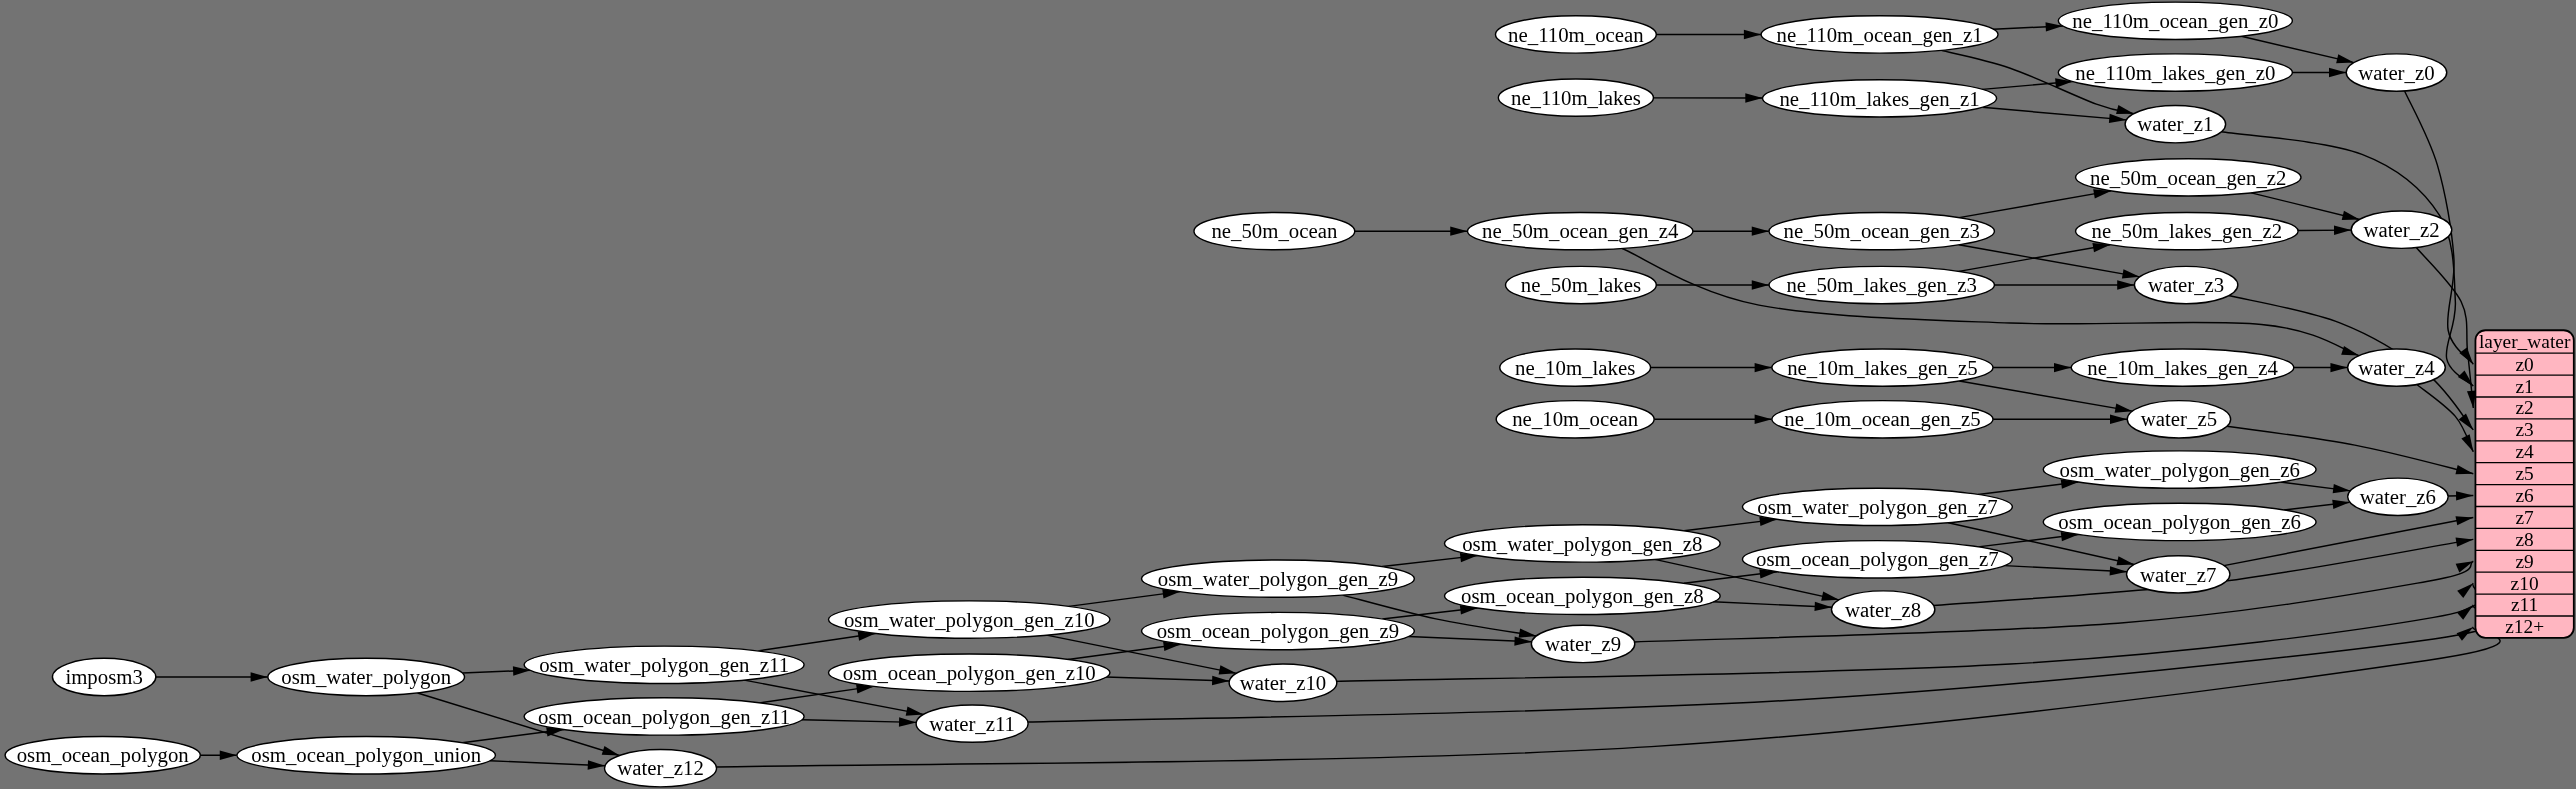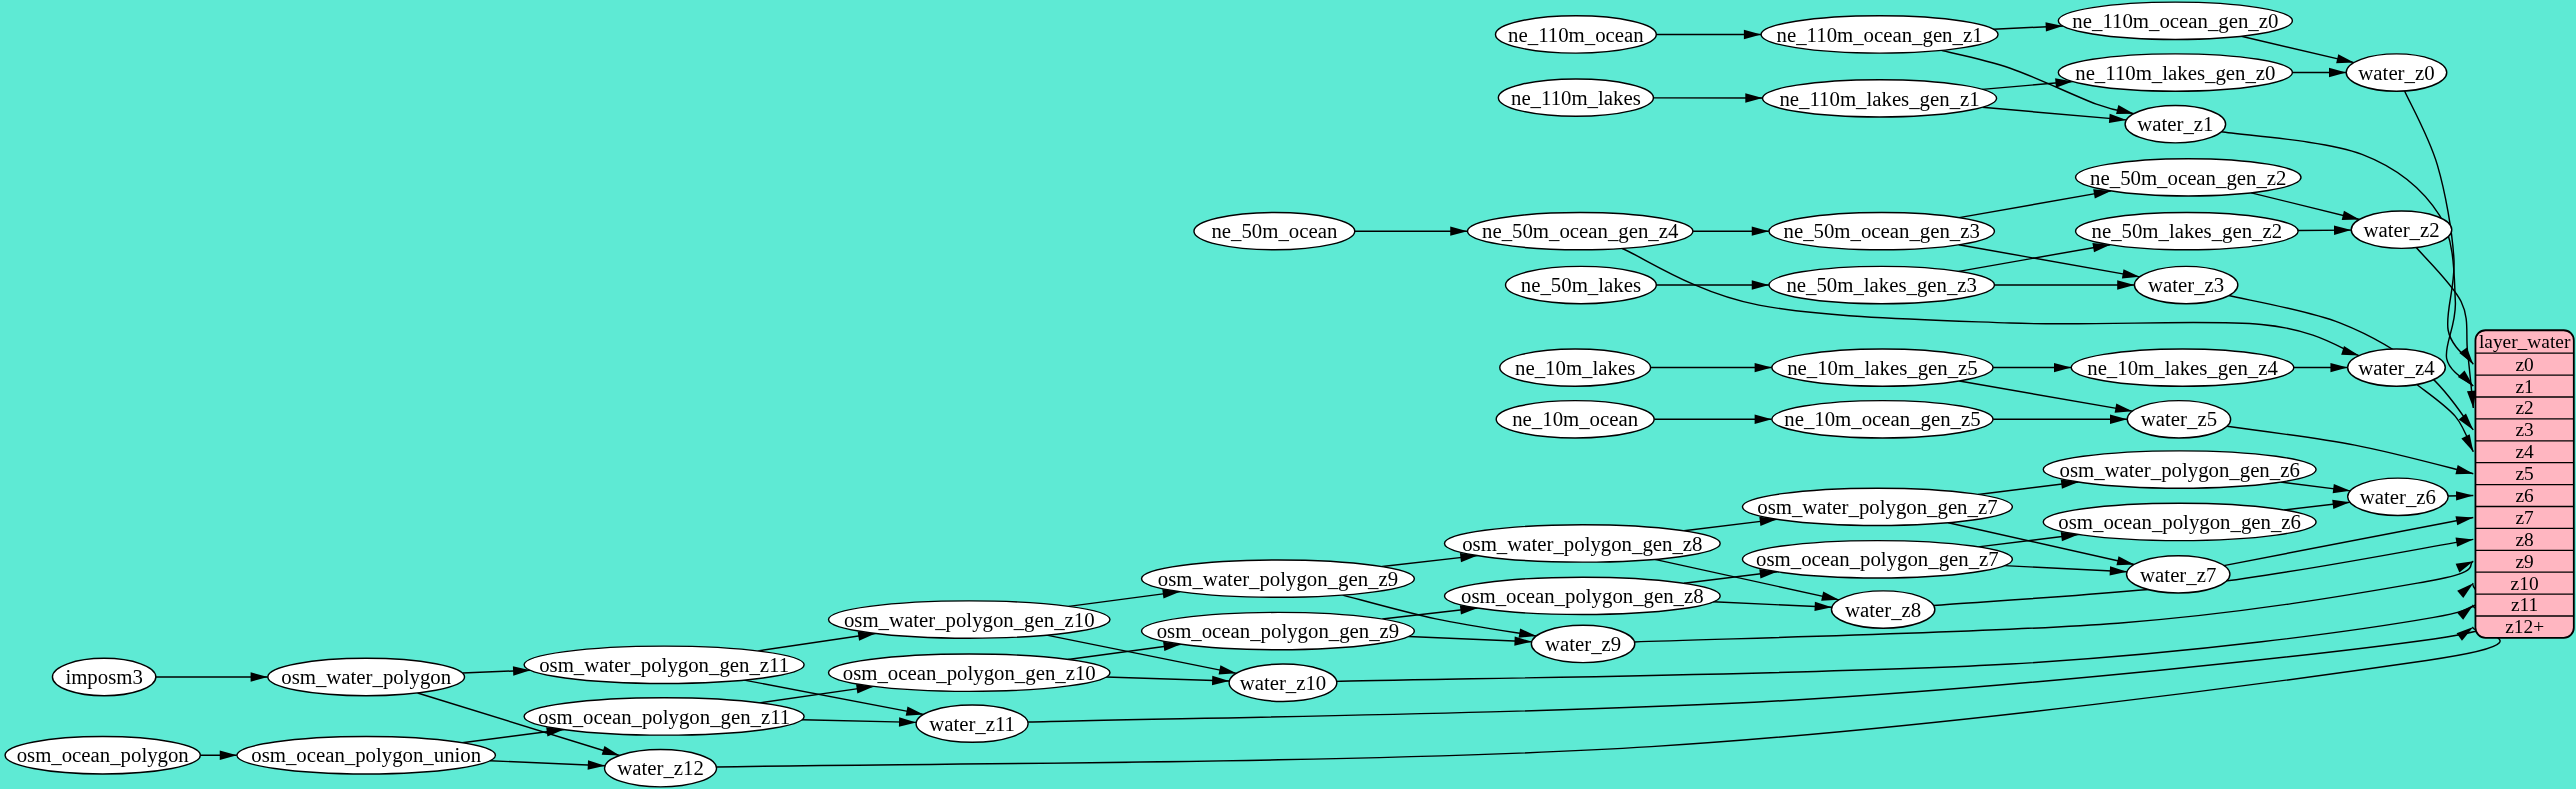--- a/index.html
+++ b/index.html
@@ -1,20 +1,20 @@
 <!DOCTYPE html>
 <html style="font-size:11.5px"><head>
 <meta charset="utf-8">
 <style>
   html, body { margin: 0; padding: 0; background: #ffffff; }
   .canvas {
     position: relative;
     width: 2576px;
     height: 789px;
-    background: #5eead4;
+    background: #737373;
     overflow: hidden;
   }
   svg { display: block; }
   text {
     font-family: "Liberation Serif", "DejaVu Serif", serif;
     fill: #000000;
   }
   .node-label { font-size: 29px; }
   .table-label { font-size: 27px; }
   .edge-path { fill: none; }

